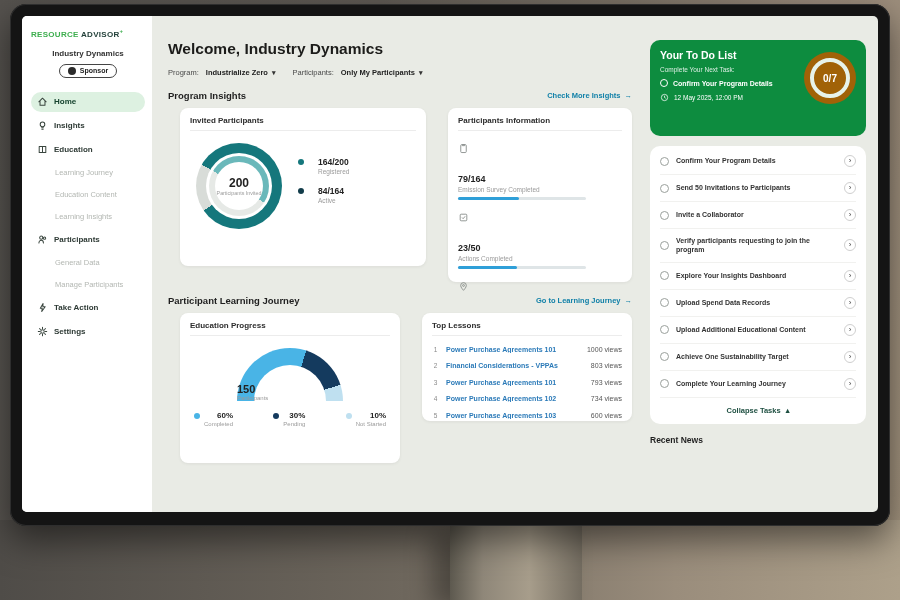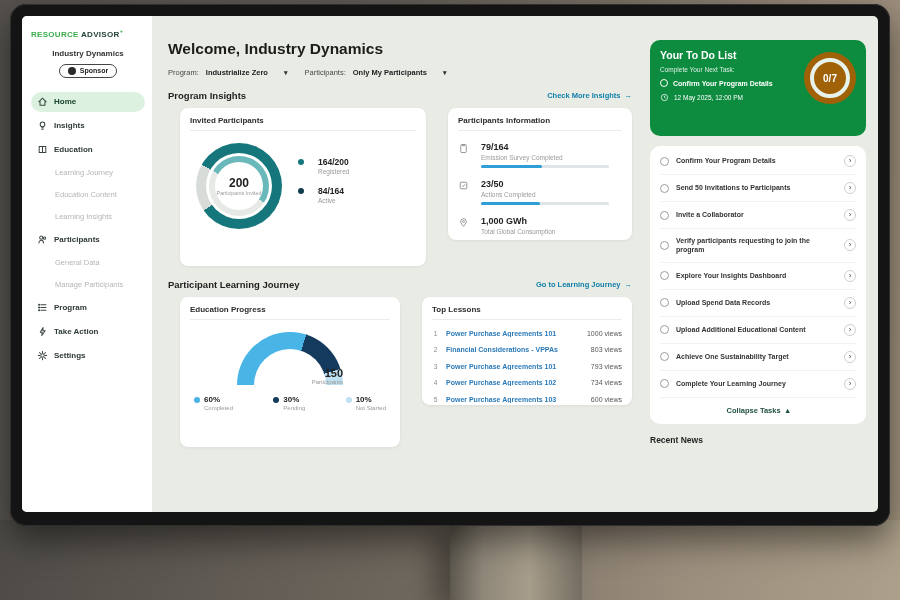--- a/index.html
+++ b/index.html
@@ -30,21 +30,21 @@
     font-size:8px; font-weight:bold; color:#2e3a35; border-radius:11px; cursor:pointer; }
   .nav-item.active { background:#ddf1e1; color:#15432e; }
   .nav-item svg { width:11px; height:11px; stroke:#3a463f; stroke-width:1.1; fill:none; stroke-linecap:round; stroke-linejoin:round; }
   .nav-sub { height:18px; margin-bottom:4px; padding-left:24px; display:flex; align-items:center;
     font-size:7.5px; color:#b3b7b2; cursor:pointer; }
 
   
   .main { flex:1 1 auto; padding:14px 14px 0 16px; min-width:0; }
   h1 { font-size:15.5px; font-weight:bold; color:#1c1c1a; margin:10px 0 10px; }
   .filters { display:flex; align-items:center; gap:7px; font-size:7.5px; color:#4a4a4a; }
-  .fsel { display:flex; align-items:center; gap:16px; font-weight:bold; color:#222; cursor:pointer; margin-right:10px; }
+  .fsel { display:flex; align-items:center; gap:4px; font-weight:bold; color:#222; cursor:pointer; margin-right:10px; }
   .chev { font-size:7px; color:#333; }
   .sec-row { display:flex; justify-content:space-between; align-items:center; margin-top:13px; margin-bottom:7px; }
   .sec-row h2 { font-size:9.5px; font-weight:bold; color:#1f1f1f; }
   .link { font-size:7.5px; font-weight:bold; color:#1180a8; text-decoration:none; display:flex; align-items:flex-end; gap:4px; cursor:pointer; }
   .cards { display:flex; gap:10px; }
   .card { background:#fff; border-radius:8px; padding:8px 10px; box-shadow:0 1px 3px rgba(60,60,60,.08);margin-left:12px; }
   .card-title { font-size:8px; font-weight:bold; color:#2d2d2d; padding-bottom:5px; border-bottom:1px solid #ececec; }
 
   
   .card-invited { width:246px; height:158px; }
@@ -57,42 +57,42 @@
   .donut .ctr { position:absolute; inset:19px; background:#fff; border-radius:50%;
     display:flex; flex-direction:column; align-items:center; justify-content:center; text-align:center; }
   .donut .ctr b { font-size:12px; color:#222; }
   .donut .ctr span { font-size:5.3px; color:#9a9a9a; line-height:1.2; }
   .legend .li { display:flex; gap:14px; margin-bottom:11px; }
   .legend .dot { width:6px; height:6px; border-radius:50%; margin-top:2px; flex:0 0 auto; }
   .legend b { display:block; font-size:8.5px; color:#222; }
   .legend span { display:block; font-size:6.5px; color:#9a9a9a; margin-top:1px; }
 
   
-  .card-pinfo { flex:1; height:132px; }
-  .pi-row { display:flex; gap:12px; margin-top:11px; }
+  .card-pinfo { flex:1; height:174px; }
+  .pi-row { display:flex; gap:20px; margin-top:11px;flex-direction:column; }
   .pi-row svg { width:11px; height:11px; stroke:#8a8f8c; stroke-width:1; fill:none; margin-top:1px; flex:0 0 auto; }
   .pi-row b { display:block; font-size:9px; color:#1f1f1f; }
   .pi-row .lbl { display:block; font-size:6.5px; color:#9a9a9a; margin-top:2px; }
   .bar { width:128px; height:3px; border-radius:2px; background:#dfe5e7; margin-top:4px; position:relative; }
   .bar i { position:absolute; left:0; top:0; bottom:0; border-radius:2px; background:#2f9fd8; width:calc(var(--w)*1%); }
 
   
   .card-edu { width:220px; height:150px; }
   .gauge-wrap { display:flex; justify-content:center; padding-top:12px; }
   .gauge { width:106px; height:53px; overflow:hidden; position:relative; }
   .gauge-c { width:106px; height:106px; border-radius:50%;
     background:conic-gradient(from 270deg,#49b4e6 0 calc(var(--s1)*1.8deg),#143a5e 0 calc((var(--s1) + var(--s2))*1.8deg),#bfe0f0 0 180deg,transparent 180deg 360deg); }
   .gauge .gw { position:absolute; left:17px; top:17px; width:72px; height:72px; border-radius:50%; background:#fff; }
-  .gauge .gtxt { position:absolute; left:0; right:0; bottom:0; text-align:right; }
+  .gauge .gtxt { position:absolute; left:0; right:0; bottom:0; text-align:left; }
   .gauge .gtxt b { display:block; font-size:11px; color:#222; }
   .gauge .gtxt span { display:block; font-size:6px; color:#9a9a9a; }
   .edu-legend { display:flex; justify-content:space-between; padding:10px 4px 0 4px; }
   .edu-legend .li { display:flex; gap:4px; }
   .edu-legend .dot { width:6px; height:6px; border-radius:50%; margin-top:2px; }
-  .edu-legend b { display:block; font-size:8px; color:#222; }
+  .edu-legend b { display:block; font-size:8px; color:#222;text-align:right; }
   .edu-legend span { display:block; font-size:6px; color:#9a9a9a; margin-top:1px; }
 
   
   .card-lessons { flex:1; height:108px; }
   .ls-row { display:flex; align-items:center; gap:7px; margin-top:9.5px; }
   .ls-row .rank { font-size:6.5px; color:#8a8a8a; width:7px; text-align:center; }
   .ls-row .lt { flex:1; font-size:7px; font-weight:bold; color:#2b7ab8; cursor:pointer; white-space:nowrap; overflow:hidden; }
   .ls-row .vw { font-size:7px; color:#555; white-space:nowrap; }
 
   
@@ -168,29 +168,20 @@
               <circle cx="4.6" cy="4" r="1.7"></circle>
               <circle cx="8.2" cy="4.5" r="1.3"></circle>
               <path d="M2.1 9.8c0-1.9 1.2-2.9 2.5-2.9s2.4 1 2.4 2.9"></path>
             </svg>
         <span>Participants</span>
       </div>
       <div class="nav-sub">General Data</div>
       <div class="nav-sub">Manage Participants</div>
       <div class="nav-item">
         <svg viewBox="0 0 12 12">
-              <path d="M4.2 3h5.6M4.2 6h5.6M4.2 9h5.6"></path>
-              <circle cx="2.3" cy="3" r=".6"></circle>
-              <circle cx="2.3" cy="6" r=".6"></circle>
-              <circle cx="2.3" cy="9" r=".6"></circle>
-            </svg>
-        <span>Program</span>
-      </div>
-      <div class="nav-item">
-        <svg viewBox="0 0 12 12">
               <path d="M6.6 1.6 3.6 6.8h2.1L5.2 10.4 8.9 5.2H6.4z"></path>
             </svg>
         <span>Take Action</span>
       </div>
       <div class="nav-item">
         <svg viewBox="0 0 12 12">
               <circle cx="6" cy="6" r="1.9"></circle>
               <path d="M6 1.4v1.5M6 9.1v1.5M1.4 6h1.5M9.1 6h1.5M2.8 2.8l1 1M8.2 8.2l1 1M9.2 2.8l-1 1M3.8 8.2l-1 1"></path>
             </svg>
         <span>Settings</span>

